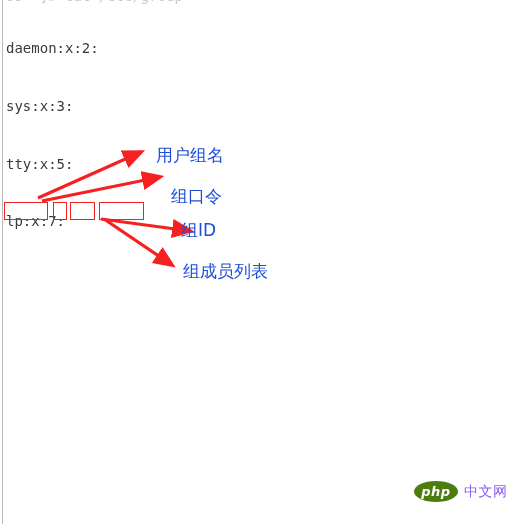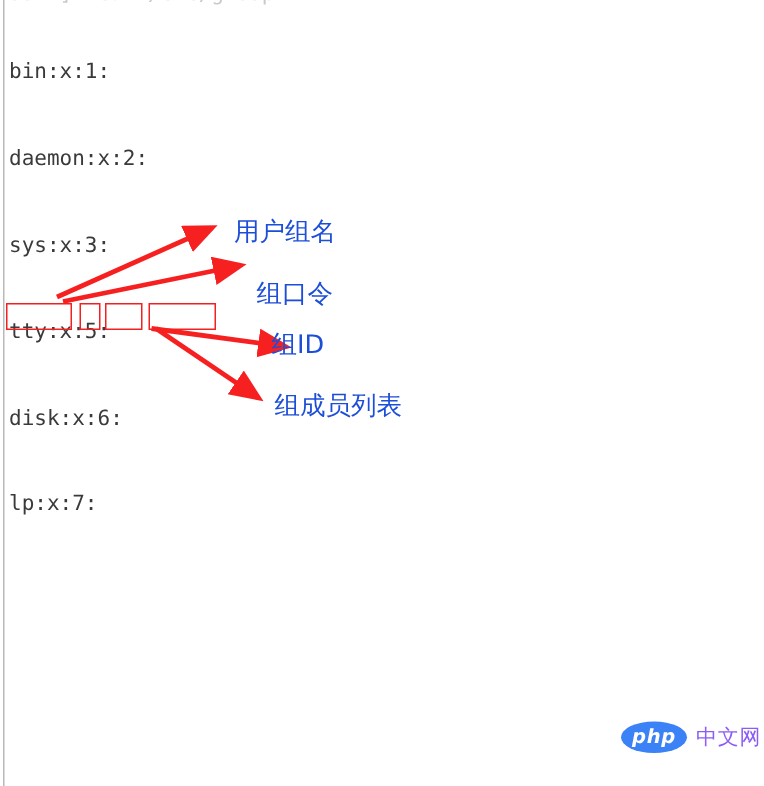--- a/index.html
+++ b/index.html
@@ -83,21 +83,21 @@
     left: 414px;
     top: 481px;
     display: flex;
     align-items: center;
     gap: 6px;
   }
   #php-badge {
     width: 44px;
     height: 21px;
     border-radius: 50%;
-    background: #3b82f6;
+    background: #4d7c0f;
     display: flex;
     align-items: center;
     justify-content: center;
   }
   #php-badge span {
     color: #ffffff;
     font-family: "DejaVu Sans", "Liberation Sans", sans-serif;
     font-size: 13px;
     font-style: italic;
     font-weight: 700;
@@ -113,25 +113,23 @@
 </head>
 <body>
 
 <div id="screen">
 
   <div id="left-rule"></div>
 
   <div id="clipped-top-line">ss ~]# cat /etc/group</div>
 
   <div id="terminal-lines">
-    <div class="term-line">bin:x:1:</div>
     <div class="term-line">daemon:x:2:</div>
     <div class="term-line">sys:x:3:</div>
     <div class="term-line">tty:x:5:</div>
-    <div class="term-line">disk:x:6:</div>
     <div class="term-line">lp:x:7:</div>
     
     
     
     
     
     
     
     
     

